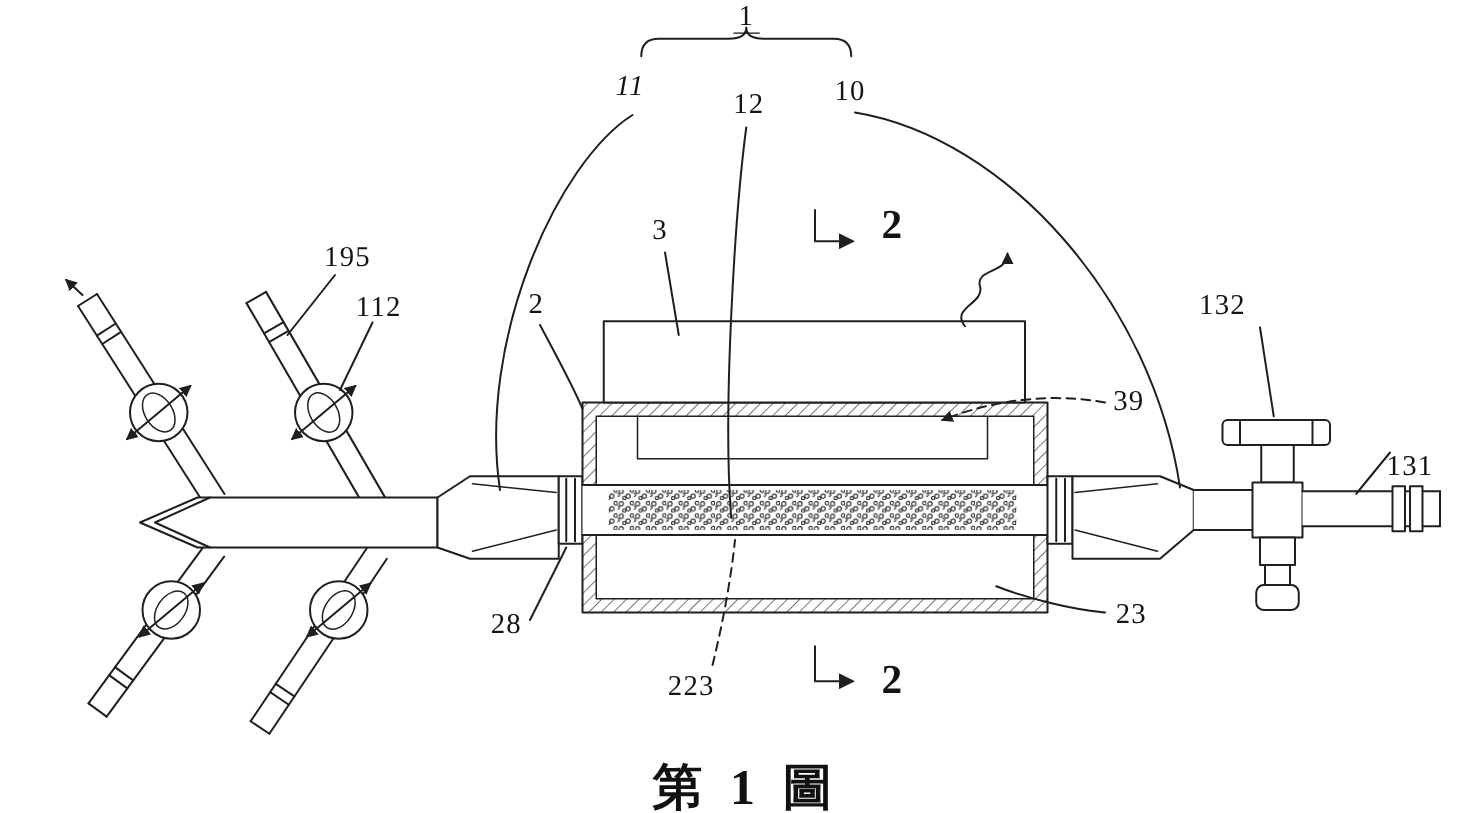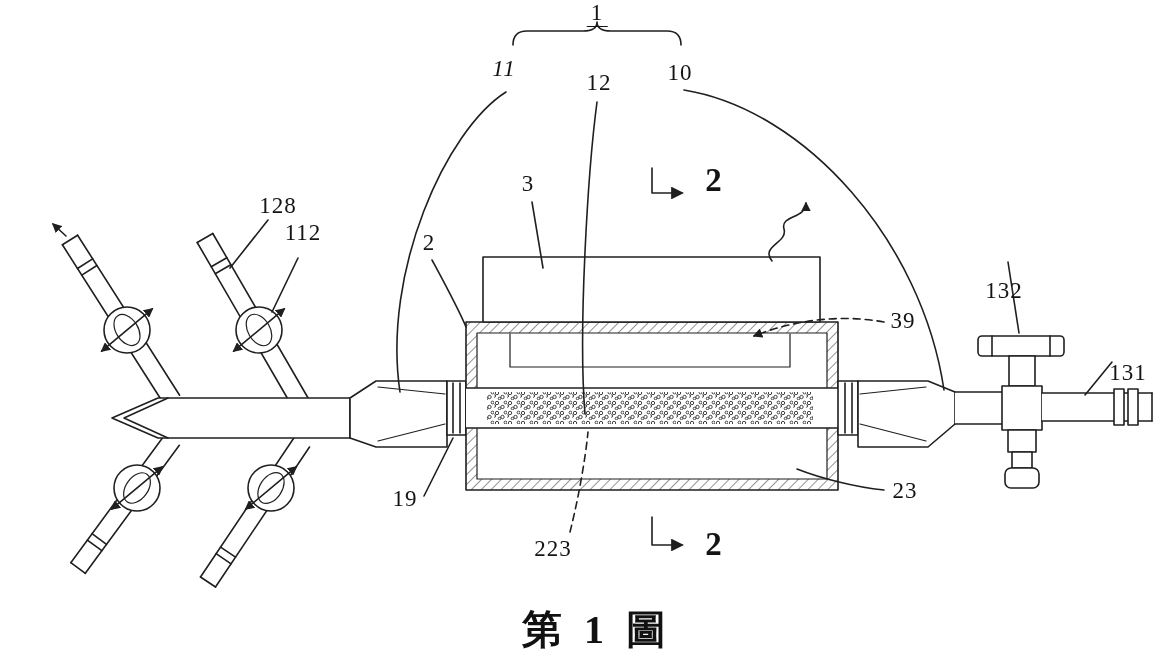--- a/index.html
+++ b/index.html
@@ -202,28 +202,28 @@
     </g>
     <g>
       <path class="s nf" d="M652,517 V545 H682" marker-end="url(#ah)"></path>
     </g>
   </svg>
 
   <span class="ref u" style="left:597px; top:0px;">1</span>
   <span class="ref" style="left:504px; top:56px;font-style:italic;">11</span>
   <span class="ref" style="left:599px; top:70px;">12</span>
   <span class="ref" style="left:680px; top:60px;">10</span>
-  <span class="ref" style="left:278px; top:193px;">128</span>
-  <span class="ref" style="left:303px; top:220px;">112</span>
+  <span class="ref" style="left:278px; top:193px;">195</span>
+  <span class="ref" style="left:303px; top:233px;">112</span>
   <span class="ref" style="left:429px; top:230px;">2</span>
   <span class="ref" style="left:528px; top:171px;">3</span>
   <span class="ref" style="left:903px; top:308px;">39</span>
-  <span class="ref" style="left:1004px; top:231px;margin-top:47px;">132</span>
+  <span class="ref" style="left:978px; top:231px;">132</span>
   <span class="ref" style="left:1128px; top:336px;margin-top:24px;">131</span>
-  <span class="ref" style="left:405px; top:486px;">19</span>
+  <span class="ref" style="left:405px; top:486px;">28</span>
   <span class="ref" style="left:905px; top:478px;">23</span>
   <span class="ref" style="left:553px; top:536px;">223</span>
 
   <span class="ref secnum" style="left:714px; top:162px;">2</span>
   <span class="ref secnum" style="left:714px; top:526px;">2</span>
 
   <div class="caption" style="left:597px; top:602px;">第 1 圖</div>
 
 </div>
 

